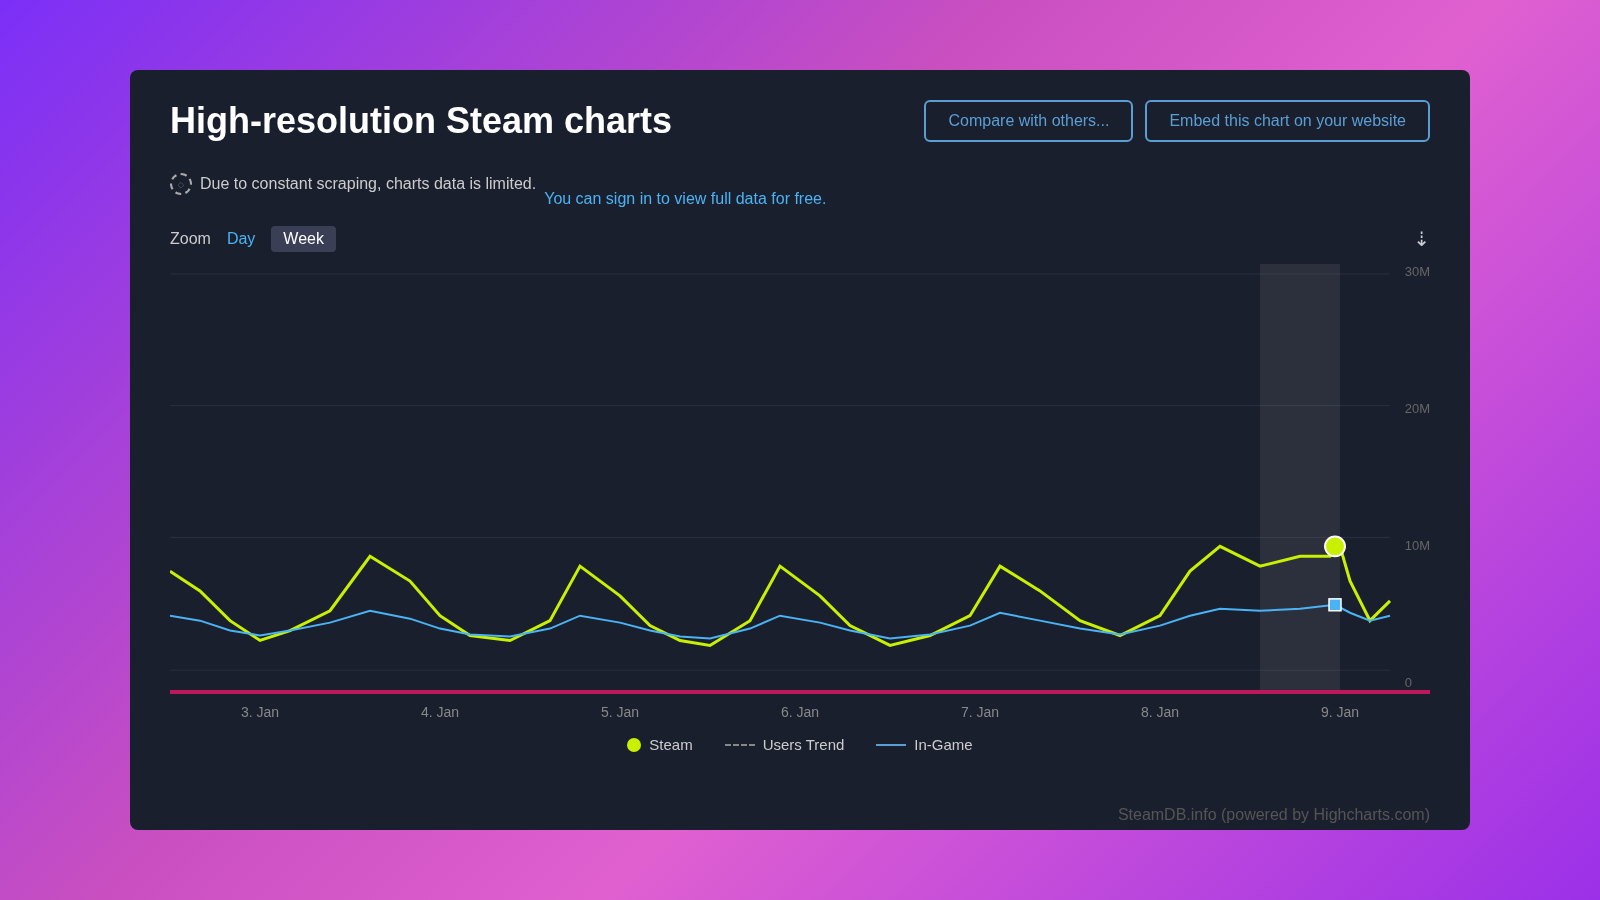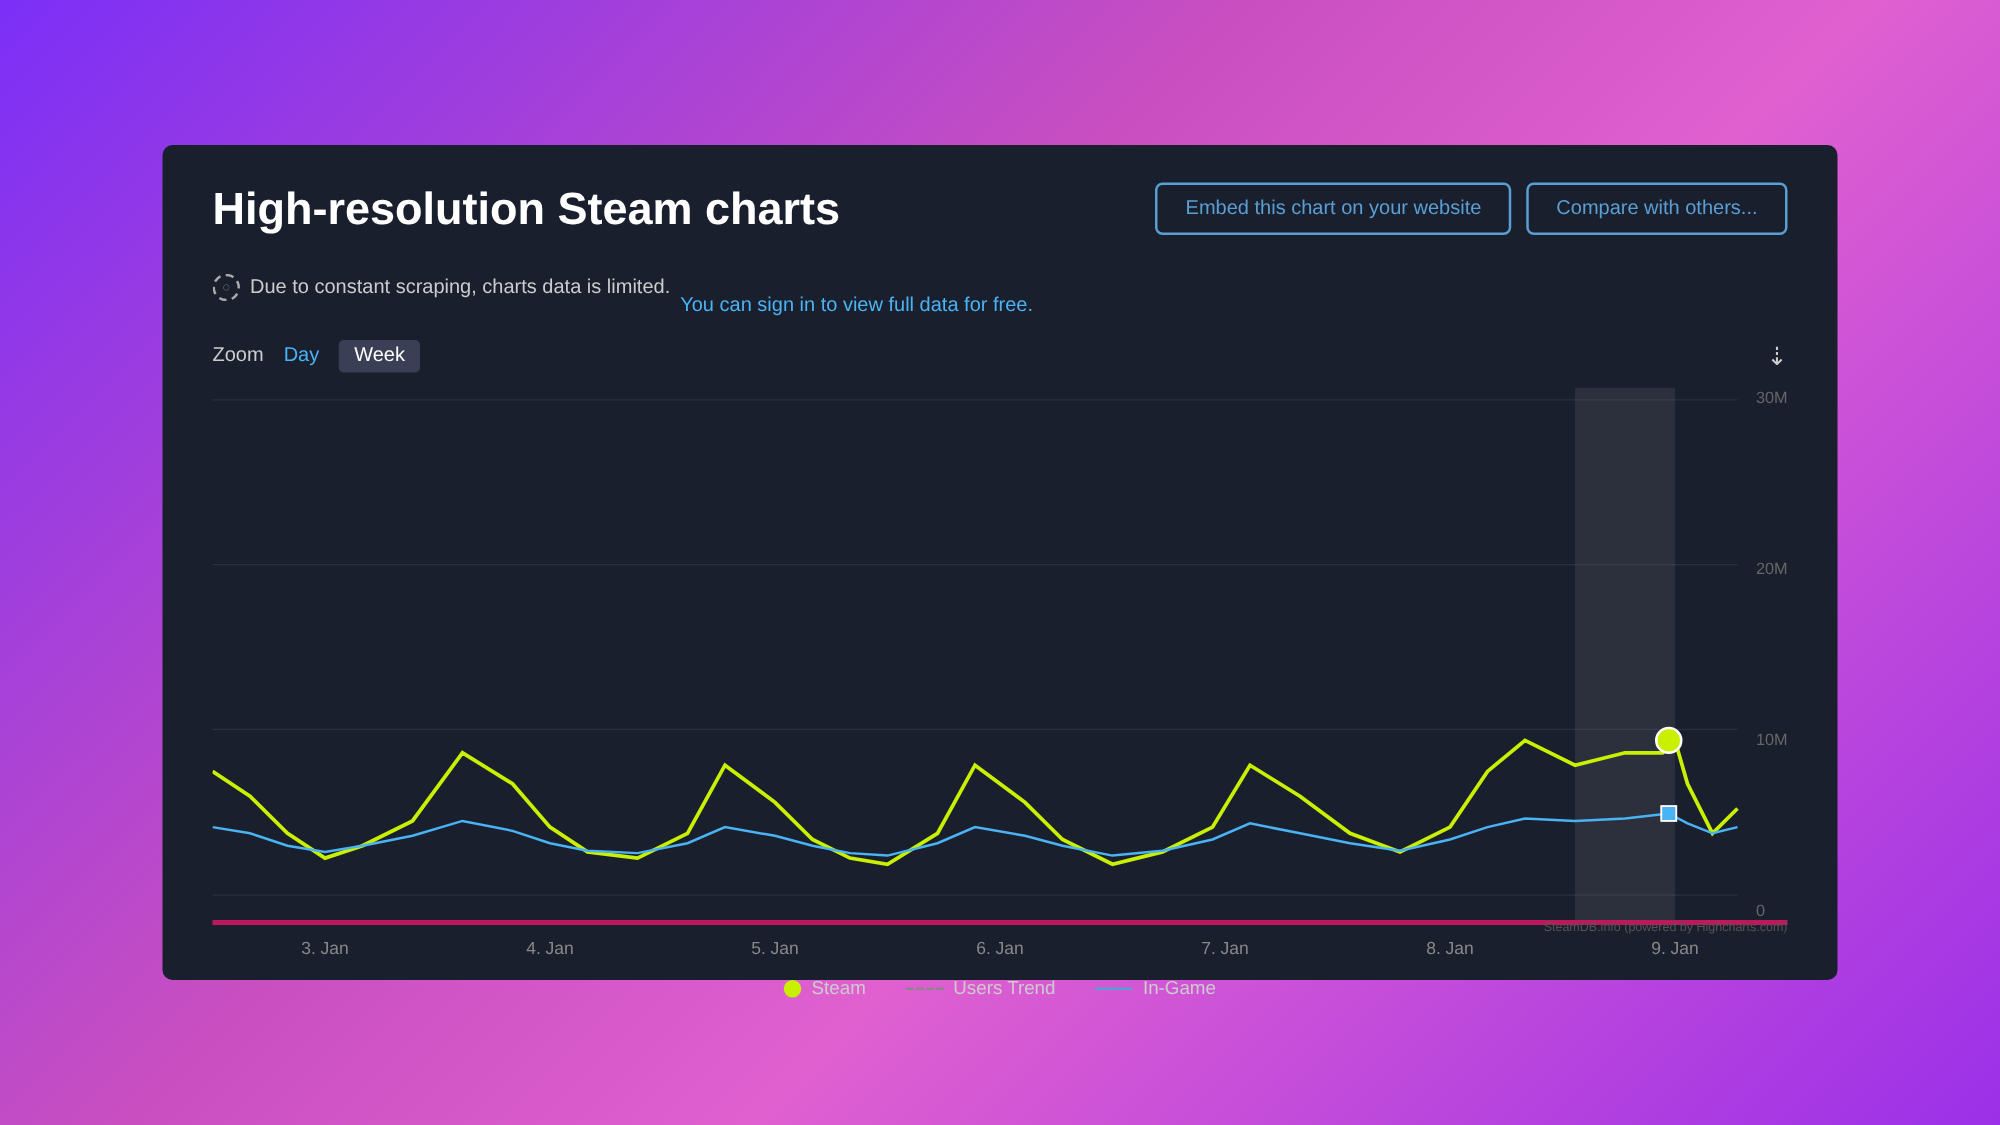--- a/index.html
+++ b/index.html
@@ -10,21 +10,21 @@
       display: flex;
       align-items: center;
       justify-content: center;
       font-family: Arial, sans-serif;
       overflow: hidden;
     }
     .chart-container {
       background: #1a1f2e;
       border-radius: 8px;
       width: 1340px;
-      height: 668px;
+      height: 760px;
       padding: 30px 40px 20px 40px;
       position: relative;
       color: #fff;
     }
     .header {
       display: flex;
       align-items: center;
       justify-content: space-between;
       margin-bottom: 18px;
     }
@@ -153,23 +153,23 @@
       height: 2px;
       border-top: 2px dashed #888;
     }
     .legend-solid-line {
       width: 30px;
       height: 2px;
       background: #5a9fd4;
     }
     .watermark {
       position: absolute;
-      bottom: 36px;
+      bottom: 6px;
       right: 40px;
-      font-size: 10px;
+      font-size: 16px;
       color: #555;
     }
     .tooltip {
       position: absolute;
       background: #fff;
       color: #222;
       border-radius: 6px;
       padding: 12px 18px;
       font-size: 15px;
       box-shadow: 0 4px 16px rgba(0,0,0,0.4);
@@ -210,22 +210,22 @@
     }
   </style>
 </head>
 <body>
 
 <div class="chart-container">
 
   <div class="header">
     <h1 class="title">High-resolution Steam charts</h1>
     <div class="header-buttons">
+      <button class="btn-outline">Compare with others...</button>
       <button class="btn-outline">Embed this chart on your website</button>
-      <button class="btn-outline">Compare with others...</button>
     </div>
   </div>
 
   <div class="notice-bar">
     <span class="notice-icon">◌</span>
     <span>Due to constant scraping, charts data is limited.</span>
     <span class="sign-in-link">You can sign in to view full data for free.</span>
   </div>
 
   <div class="zoom-bar">

